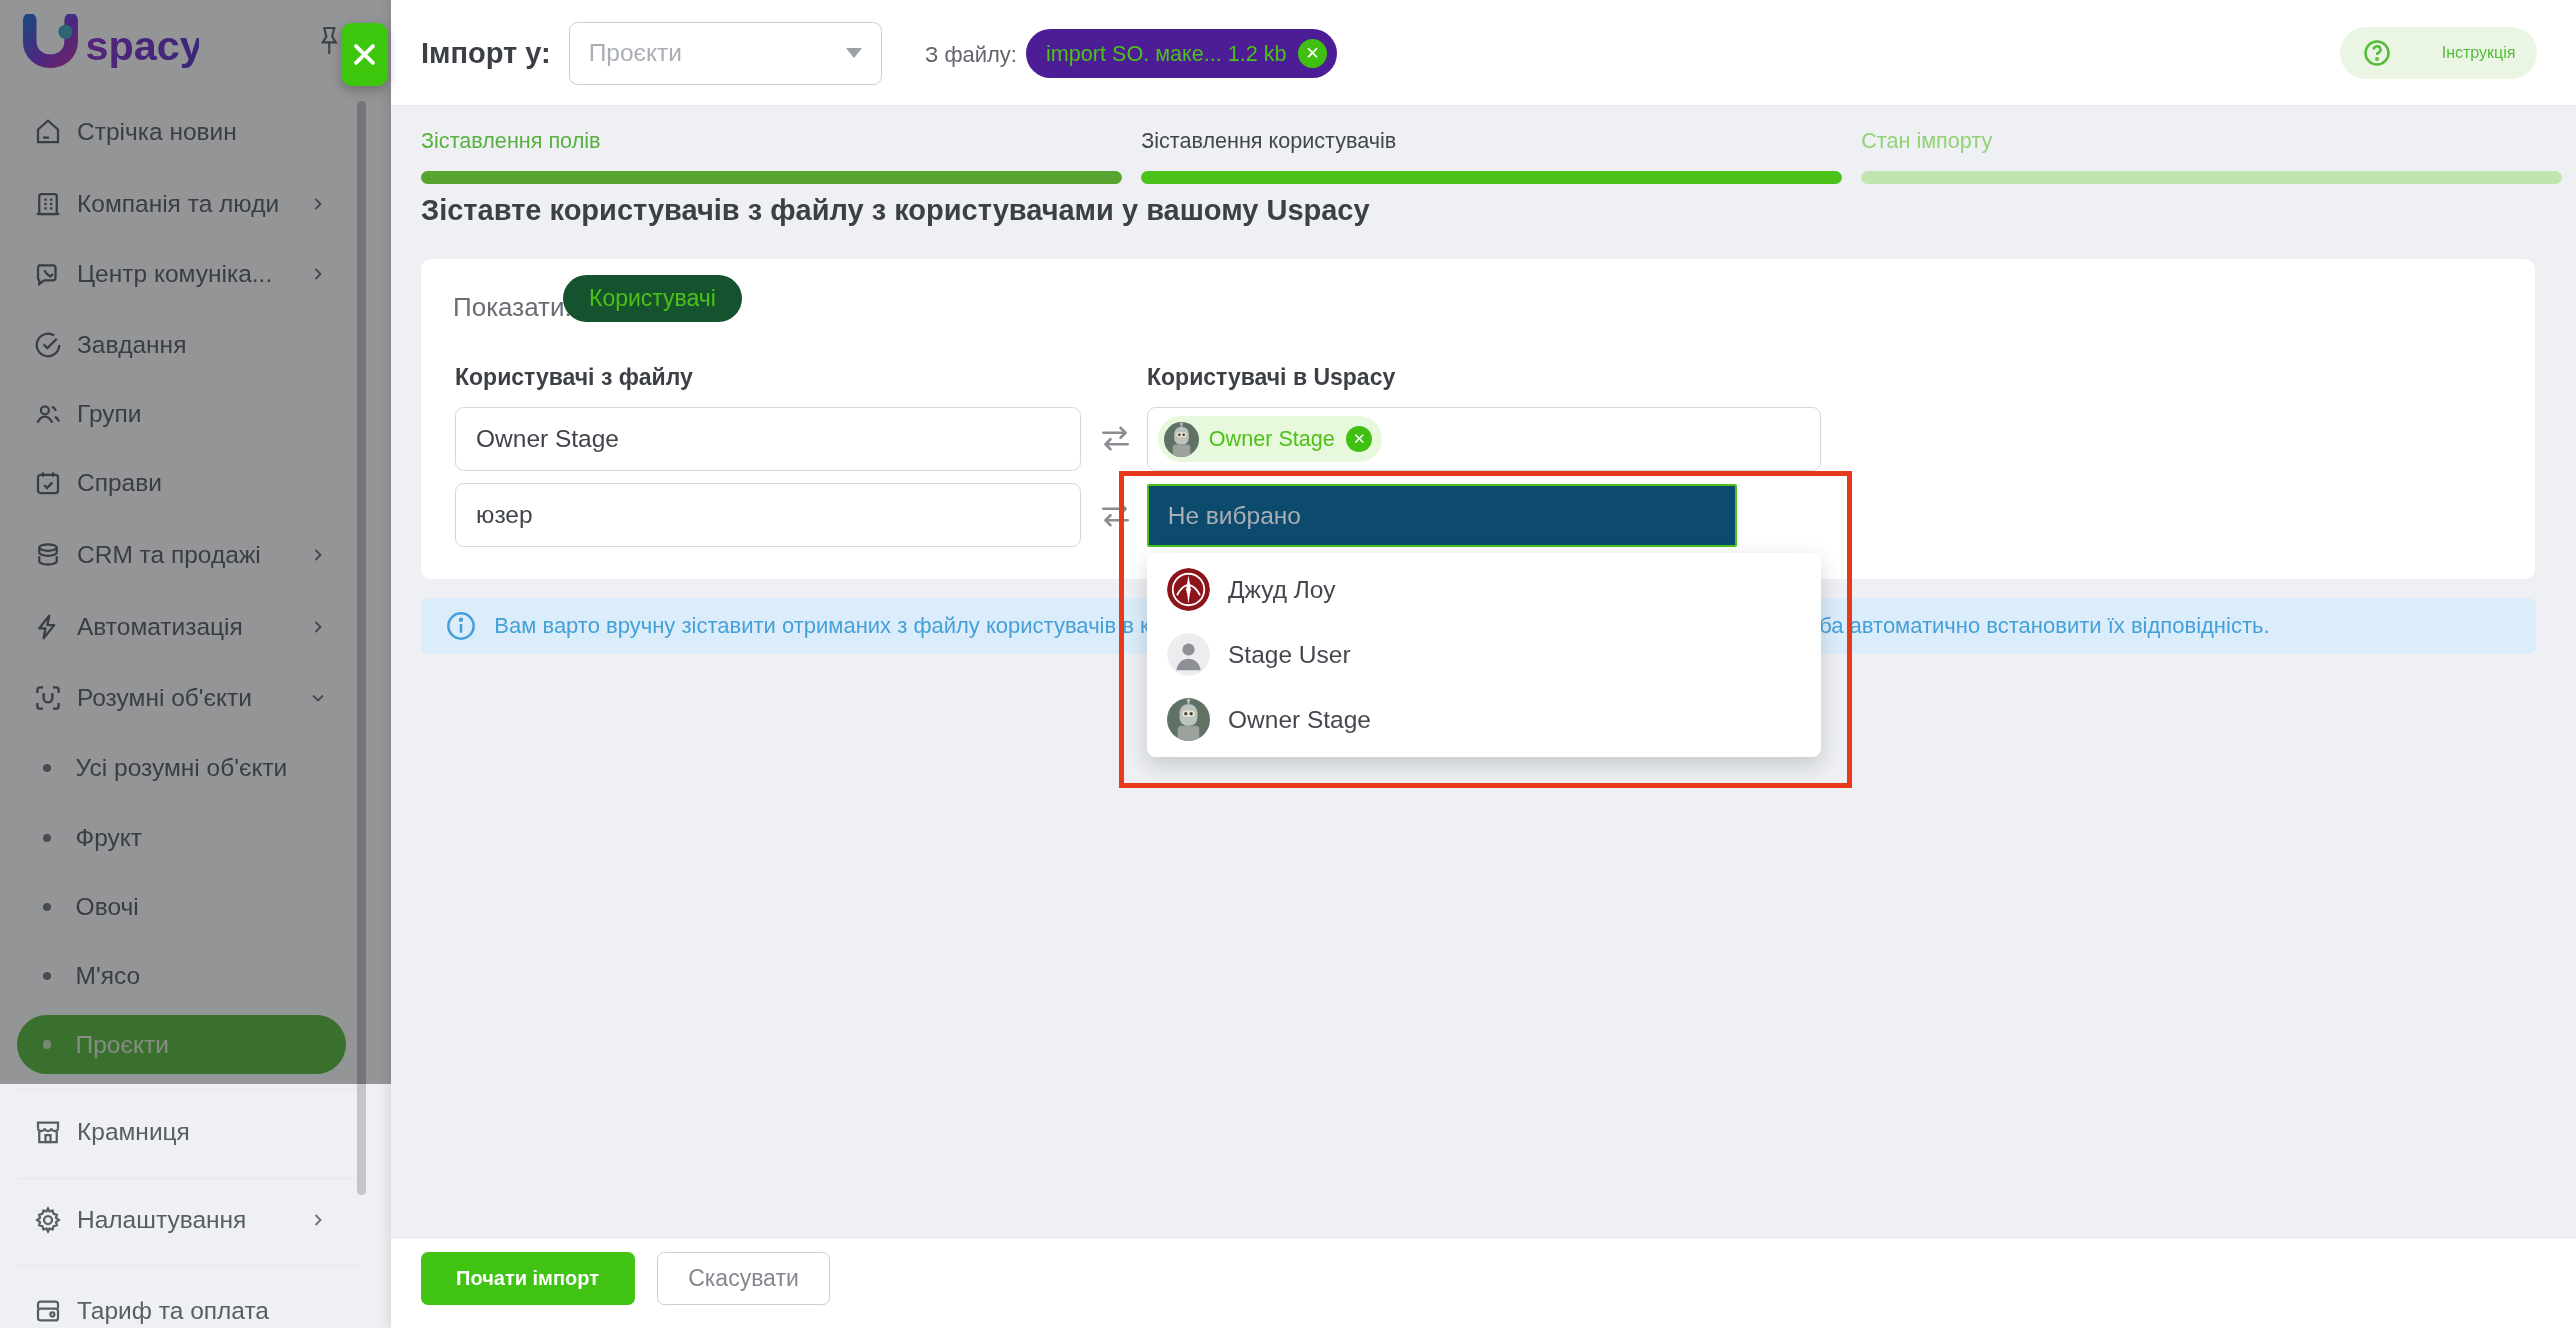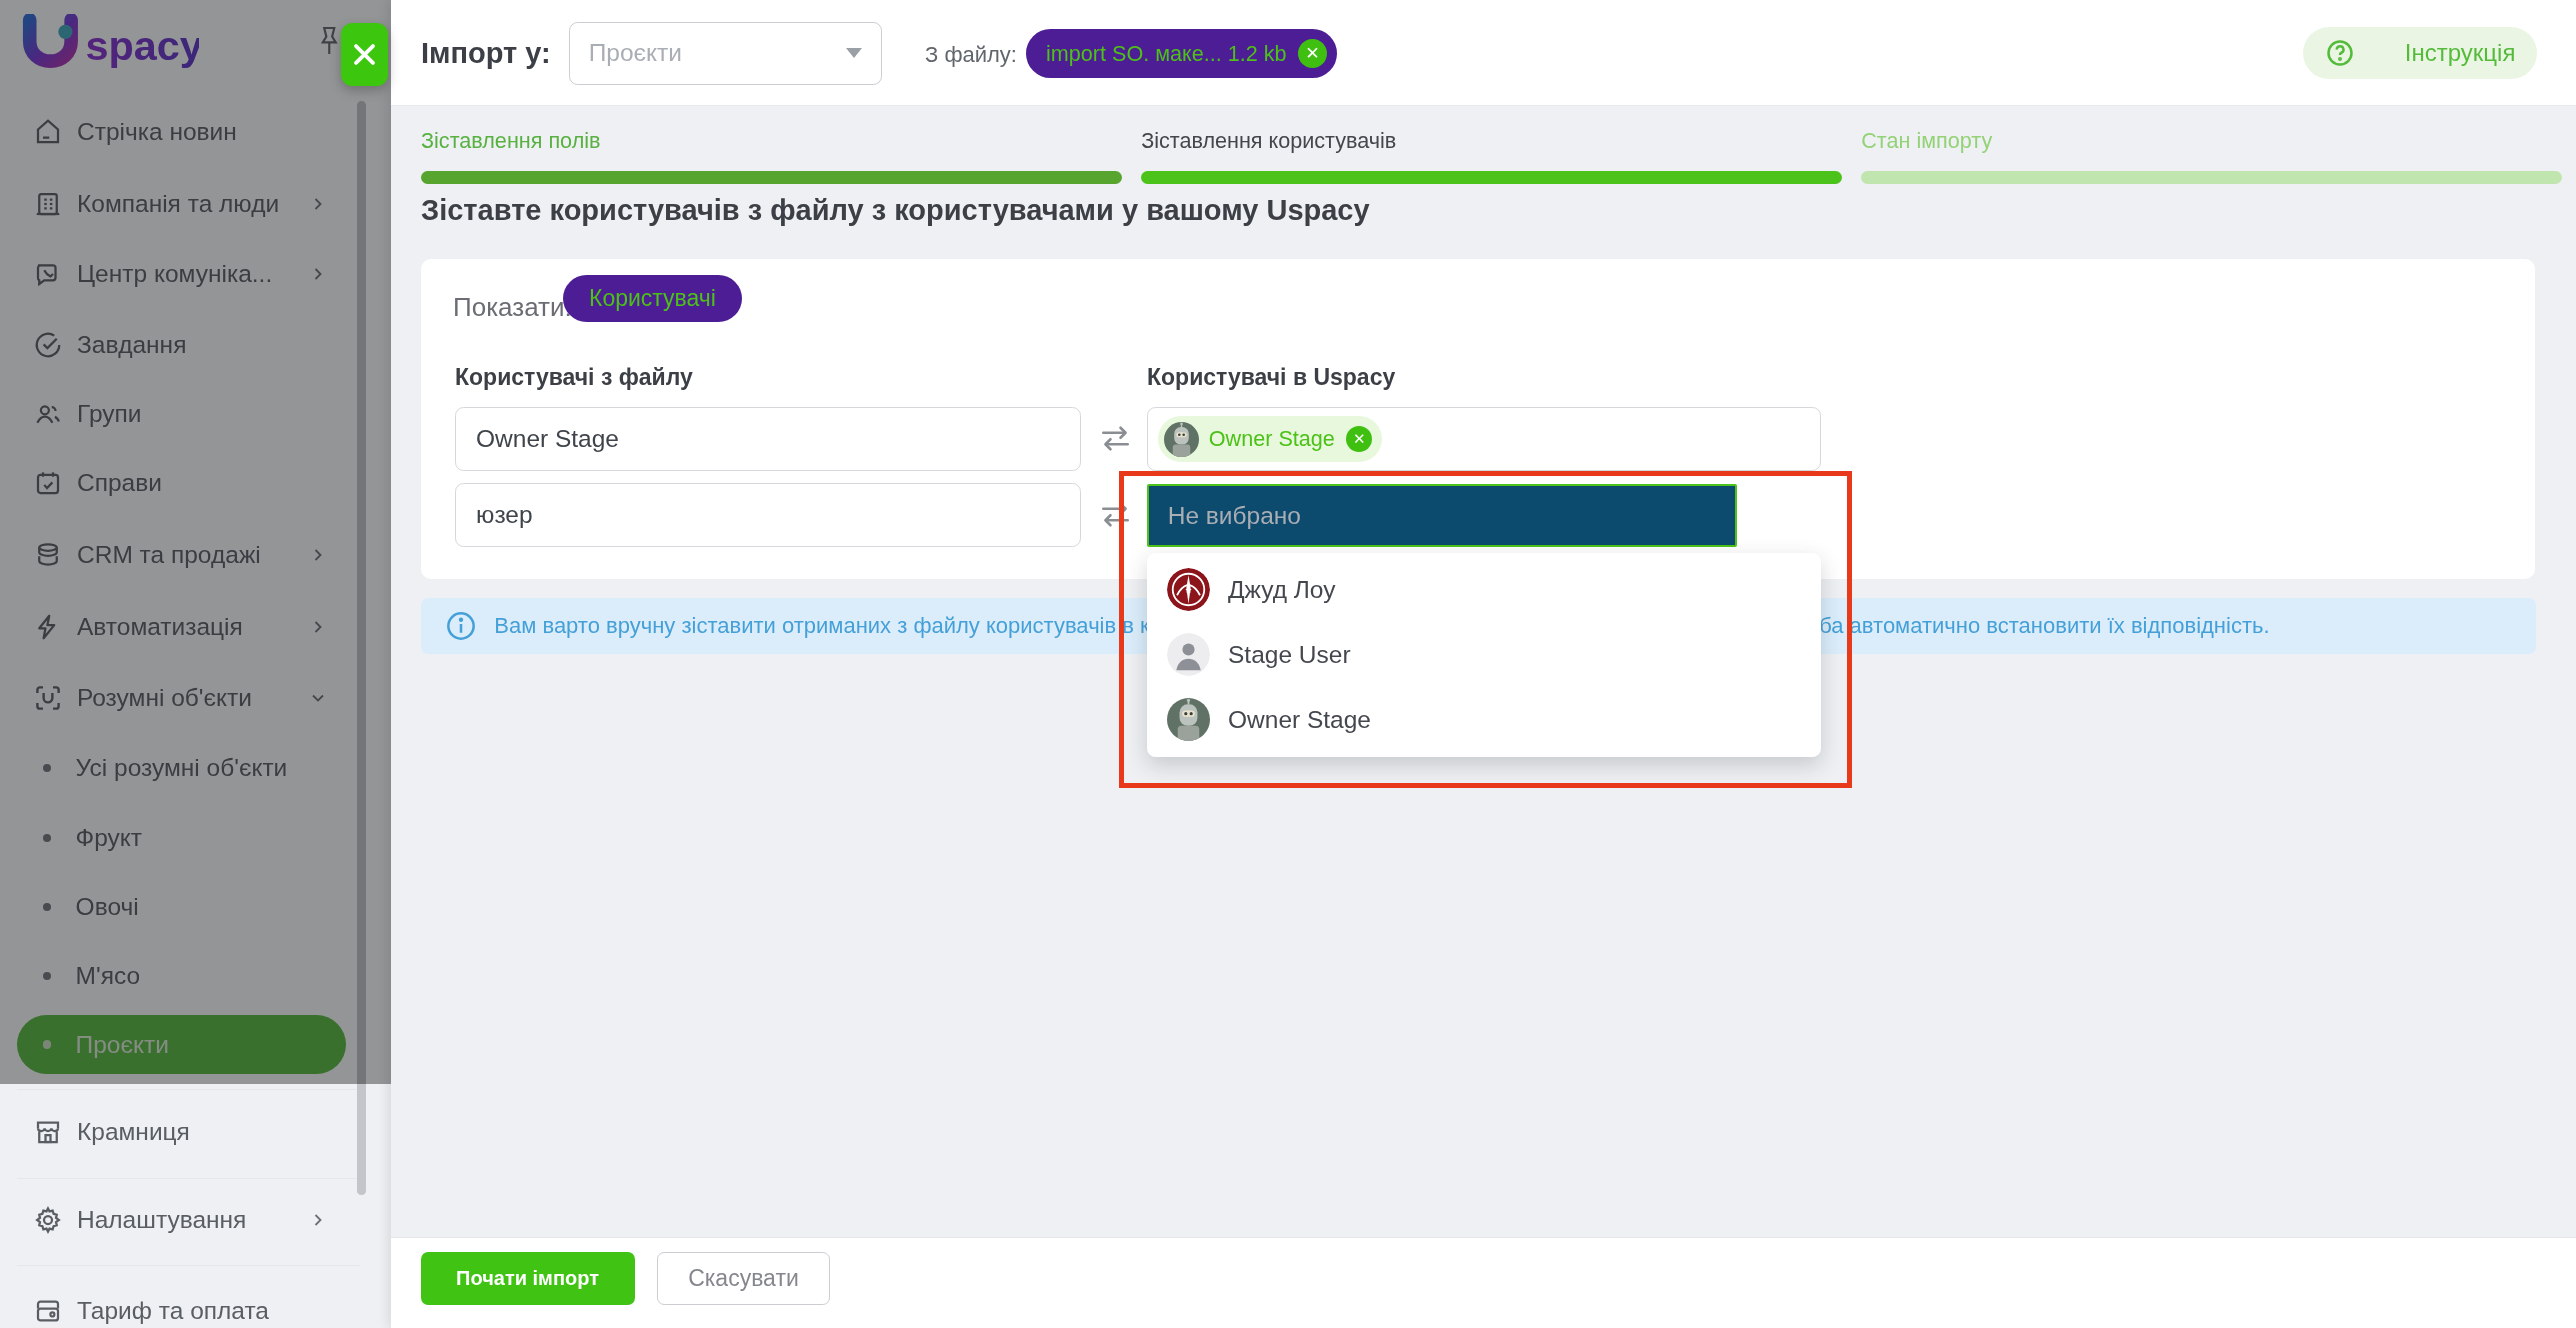--- a/index.html
+++ b/index.html
@@ -38,35 +38,35 @@
   .entity-select .ph { font-size:24.5px; color:#a9adb4; }
   .caret { margin-left:auto; width:0; height:0; border-left:8px solid transparent; border-right:8px solid transparent; border-top:10px solid #9aa0a6; }
   .from-file { position:absolute; left:534px; top:42px; font-size:22px; color:#61656c; }
   .file-chip { position:absolute; left:635px; top:29px; height:49px; border-radius:24.5px; background:#4c1d95;
                display:flex; align-items:center; padding:0 10px 0 20px; cursor:default; }
   .file-chip .txt { font-size:21.6px; color:#4cc117; }
   .chip-x { width:29px; height:29px; border-radius:50%; background:#3fc011; color:#fff; display:flex; align-items:center;
             justify-content:center; font-size:17.3px; font-weight:700; margin-left:11.5px; cursor:pointer; }
   .instr { position:absolute; right:39px; top:27px; height:52px; border-radius:26px; background:#eaf6e3;
            display:flex; align-items:center; gap:10px; padding:0 21.6px; color:#55bb3b; cursor:pointer; }
-  .instr .txt { font-size:24px;margin-left:40px; }
+  .instr .txt { font-size:16px;margin-left:40px; }
 
   .steps { position:absolute; left:30px; top:128px; width:2141px; display:flex; gap:19.4px; }
   .step { flex:1; }
   .step .slabel { font-size:21.6px; margin-bottom:17.3px; white-space:nowrap; }
   .step .sbar { height:13px; border-radius:6.5px; }
   .step.done .slabel { color:#58b140; } .step.done .sbar { background:#57a52e; }
   .step.current .slabel { color:#43464b; } .step.current .sbar { background:#4cc31a; }
   .step.upcoming .slabel { color:#93d276; } .step.upcoming .sbar { background:#c1e5ae; }
 
   .page-title { position:absolute; left:30px; top:194px; font-size:29px; font-weight:700; color:#3c4046; }
 
   .card { position:absolute; left:30px; top:259px; width:2114px; height:320px; background:#fff; border-radius:10px; }
   .show-label { position:absolute; left:32px; top:33px; font-size:26px; color:#6a6e74; }
-  .show-chip { position:absolute; left:142px; top:16px; height:47px; border-radius:24px; background:#4c1d95;
+  .show-chip { position:absolute; left:142px; top:16px; height:47px; border-radius:24px; background:#14532d;
                display:flex; align-items:center; padding:0 26px; font-size:23px; color:#4cc117; cursor:pointer; }
   .col-head { position:absolute; top:105px; font-size:23px; font-weight:700; color:#3c4046; }
   .col-head.left { left:34px; } .col-head.right { left:726px; }
   .map-input { position:absolute; left:34px; width:626px; height:64px; background:#fff; border:1.4px solid #d5d7db;
                border-radius:8.6px; display:flex; align-items:center; padding:0 20px; font-size:24.5px; color:#3f444b; }
   .map-input.r1 { top:148px; } .map-input.r2 { top:224px; }
   .swap { position:absolute; left:678px; color:#8a8d92; } .swap.r1 { top:165px; } .swap.r2 { top:241px; }
   .target-box { position:absolute; left:726px; top:148px; width:674px; height:64px; background:#fff;
                 border:1.4px solid #d5d7db; border-radius:8.6px; display:flex; align-items:center; padding:0 10px; }
   .user-chip { height:46px; border-radius:23px; background:#e7f8dc; display:flex; align-items:center; gap:10px; padding:0 10px 0 5.8px; cursor:pointer; }

